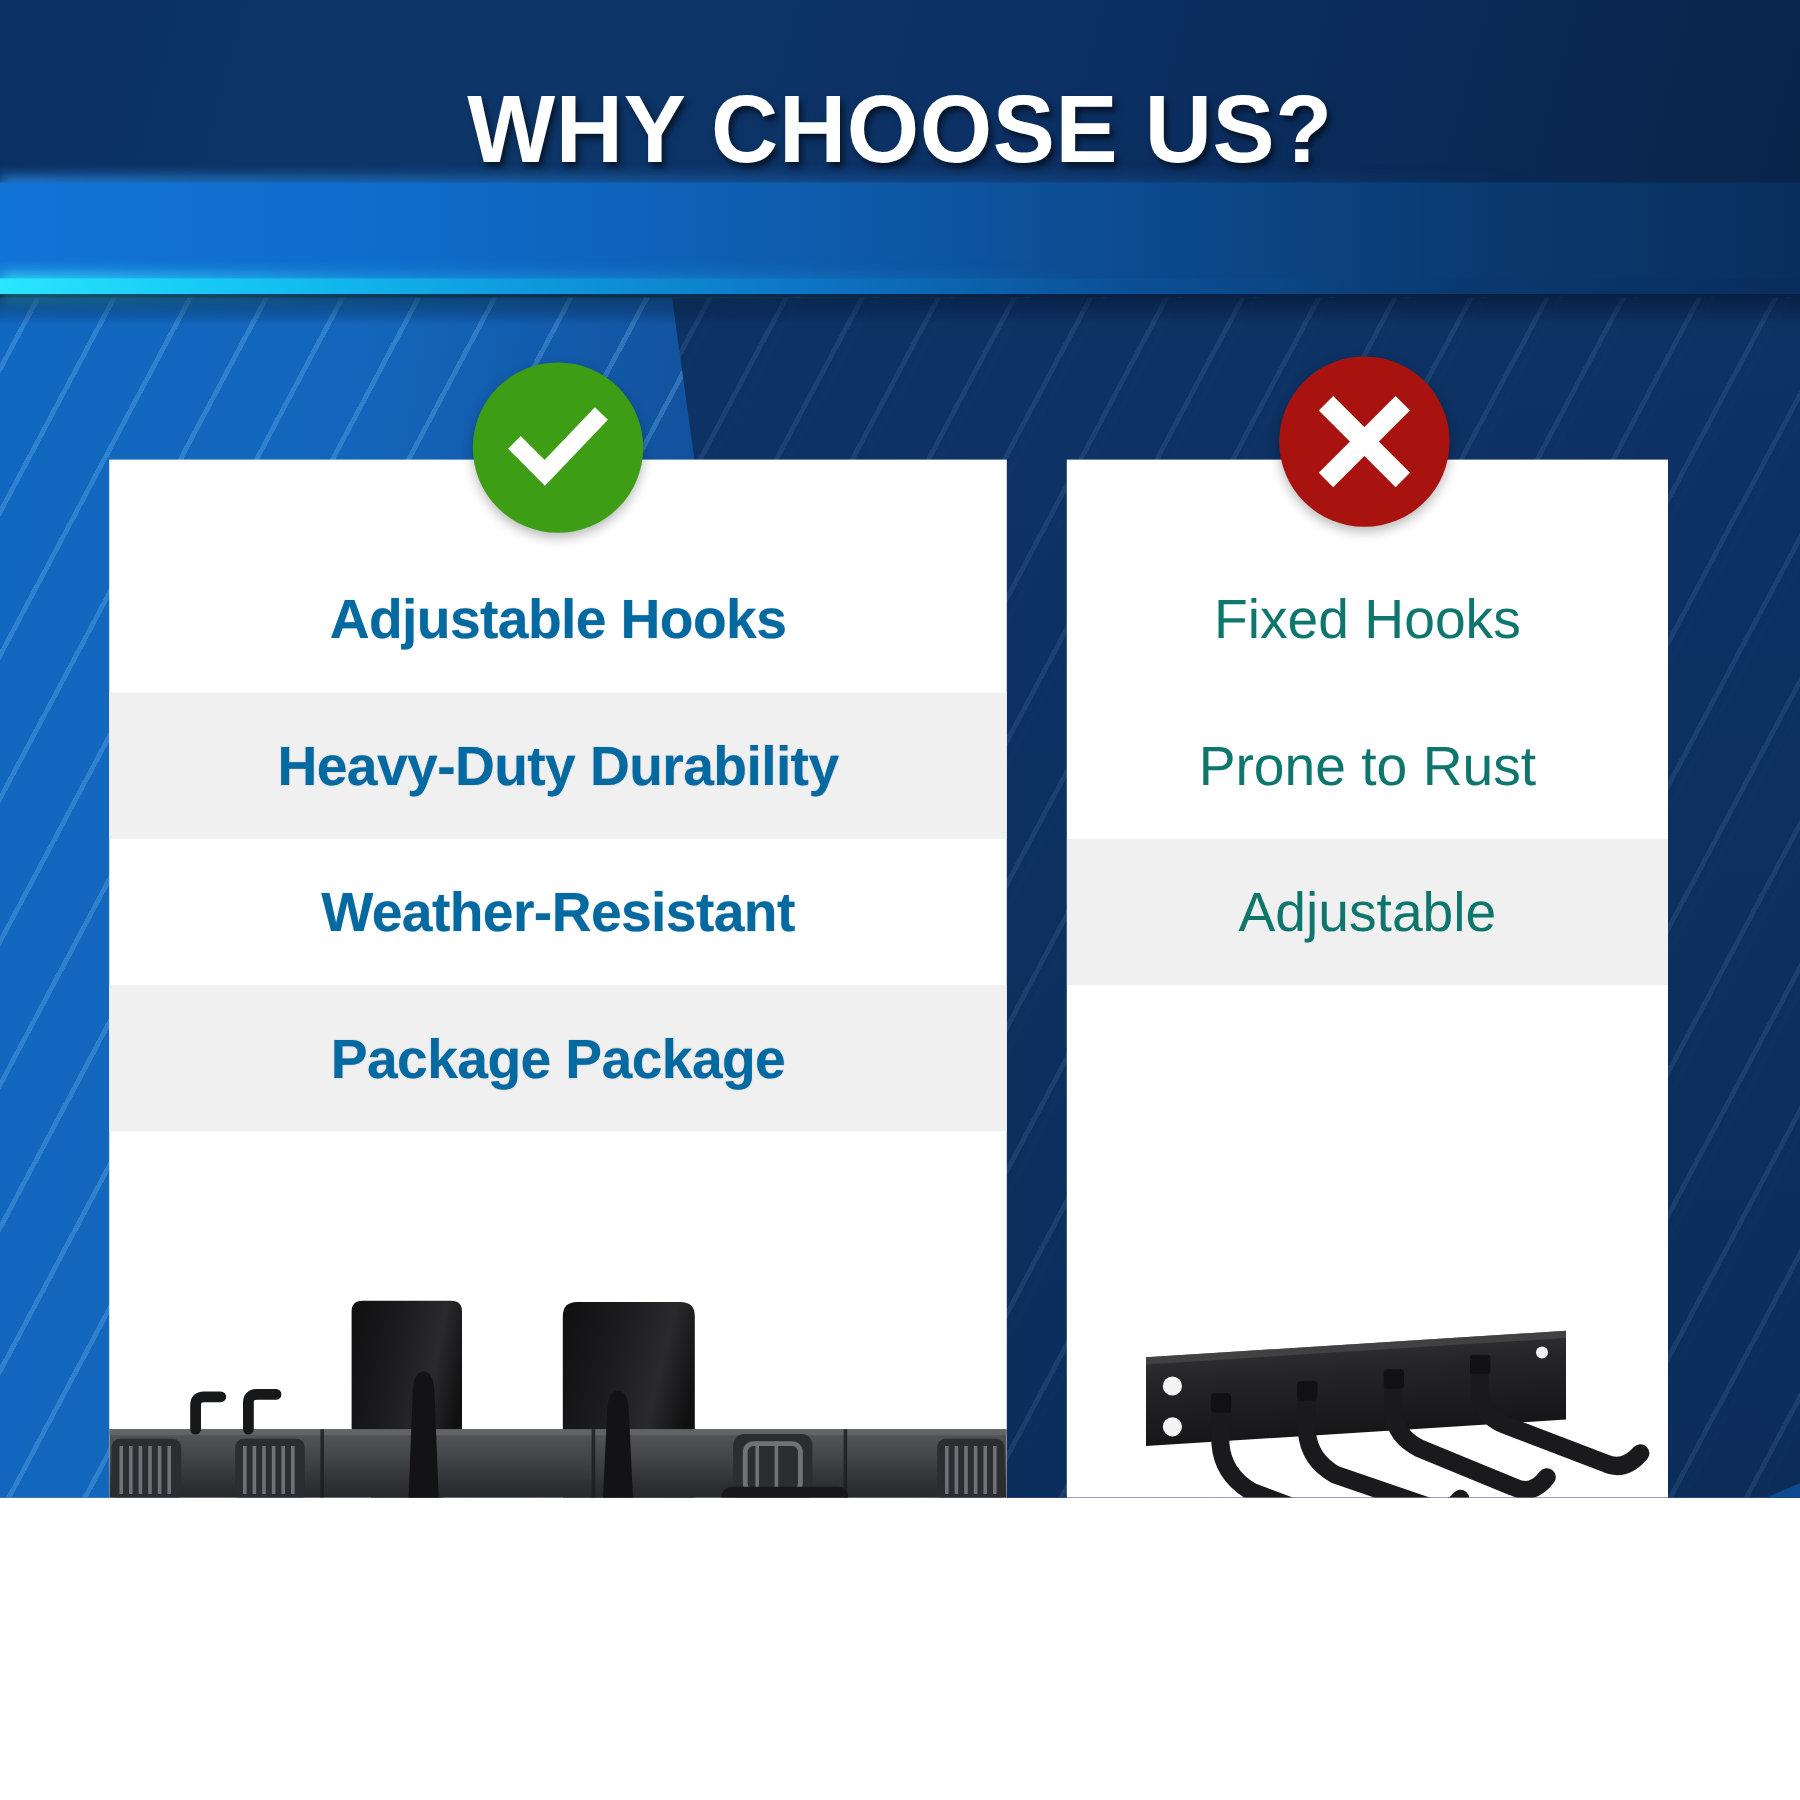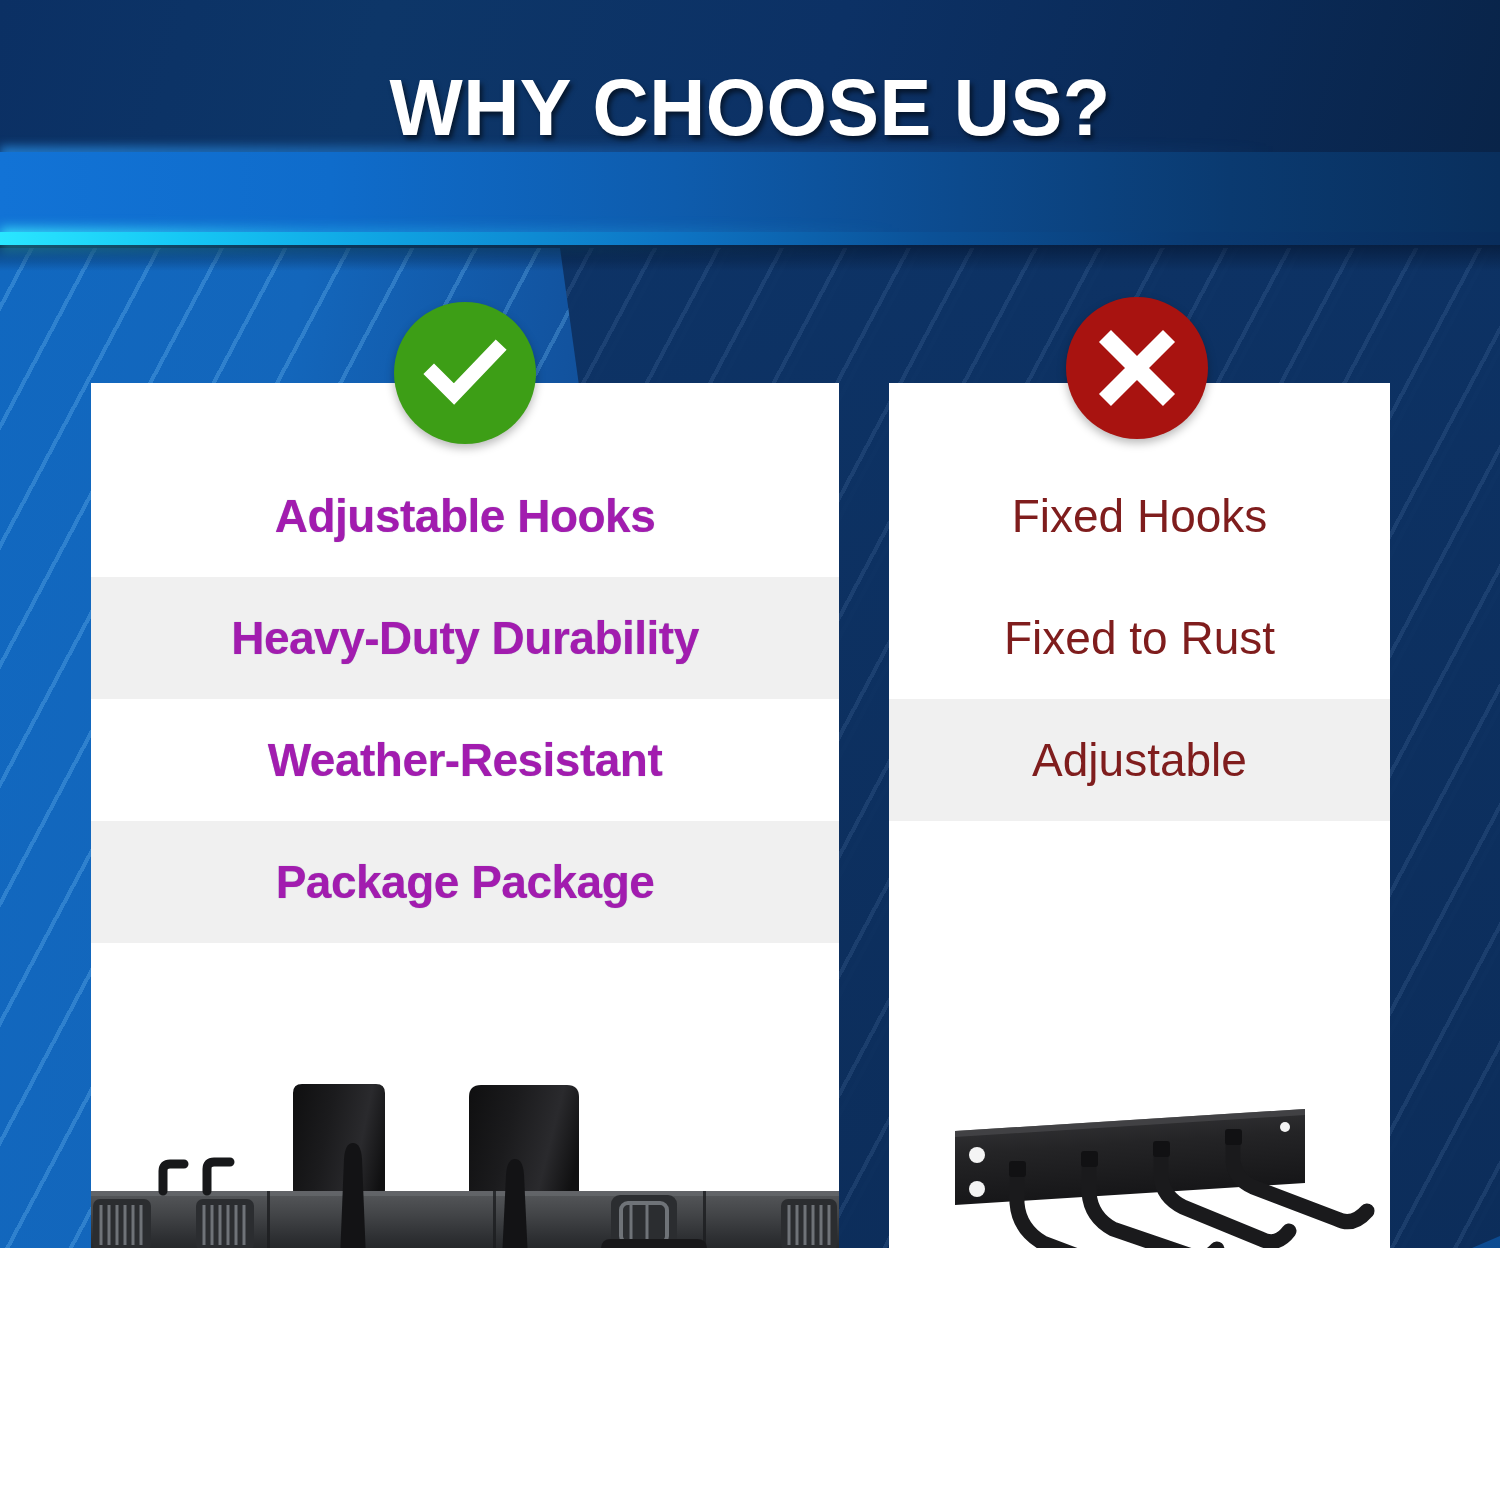--- a/index.html
+++ b/index.html
@@ -111,27 +111,27 @@
     display: flex; align-items: center; justify-content: center;
     height: 122px; width: 100%;
     text-align: center;
   }
   .row.alt { background: #f0f0f0; }
   .card-pro .rows { top: 72px; }
   .card-con .rows { top: 72px; }
 
   .row-label-pro {
     font-family: "Liberation Sans", sans-serif;
-    font-size: 46px; font-weight: 700; color: #a21caf;
+    font-size: 46px; font-weight: 700; color: #0369a1;
     letter-spacing: -0.5px;
     text-shadow: 0 0 1px rgba(18,48,94,.4);
   }
   .row-label-con {
     font-family: "Liberation Sans", sans-serif;
-    font-size: 46px; font-weight: 400; color: #7f1d1d;
+    font-size: 46px; font-weight: 400; color: #0f766e;
     letter-spacing: 0px;
   }
 
   
   .badge {
     position: absolute;
     width: 142px; height: 142px; border-radius: 50%;
     display: flex; align-items: center; justify-content: center;
     box-shadow: 0 4px 10px rgba(0,0,0,.28);
   }
@@ -305,21 +305,21 @@
       </svg>
     </div>
   </div>
 
   <div class="card card-con">
     <div class="rows">
       <div class="row">
         <span class="row-label-con">Fixed Hooks</span>
       </div>
       <div class="row">
-        <span class="row-label-con">Fixed to Rust</span>
+        <span class="row-label-con">Prone to Rust</span>
       </div>
       <div class="row alt">
         <span class="row-label-con">Adjustable</span>
       </div>
     </div>
 
     <div class="art-con">
       <svg viewBox="0 0 501 333" width="501" height="333" xmlns="http://www.w3.org/2000/svg">
         <defs>
           <linearGradient id="plateG" x1="0" y1="0" x2="0.25" y2="1">

